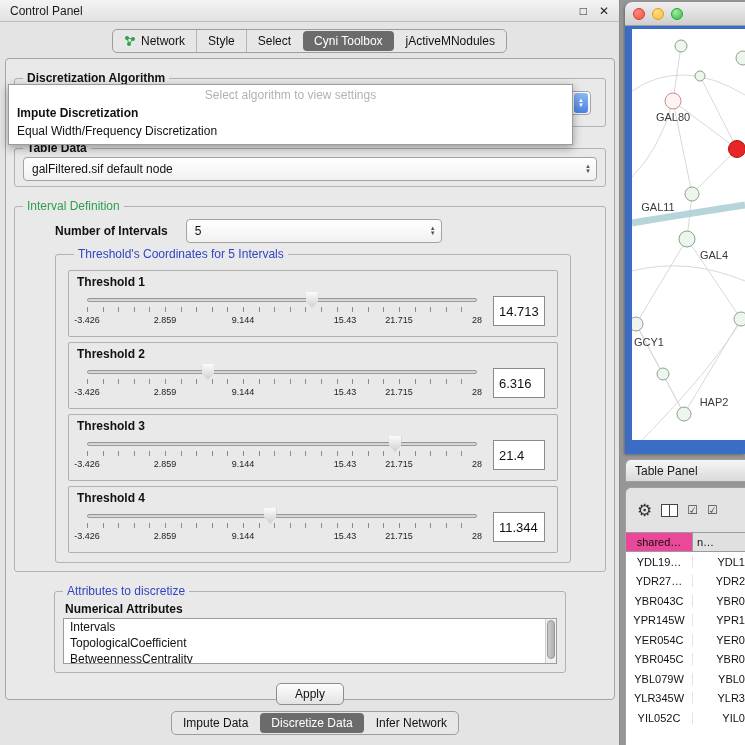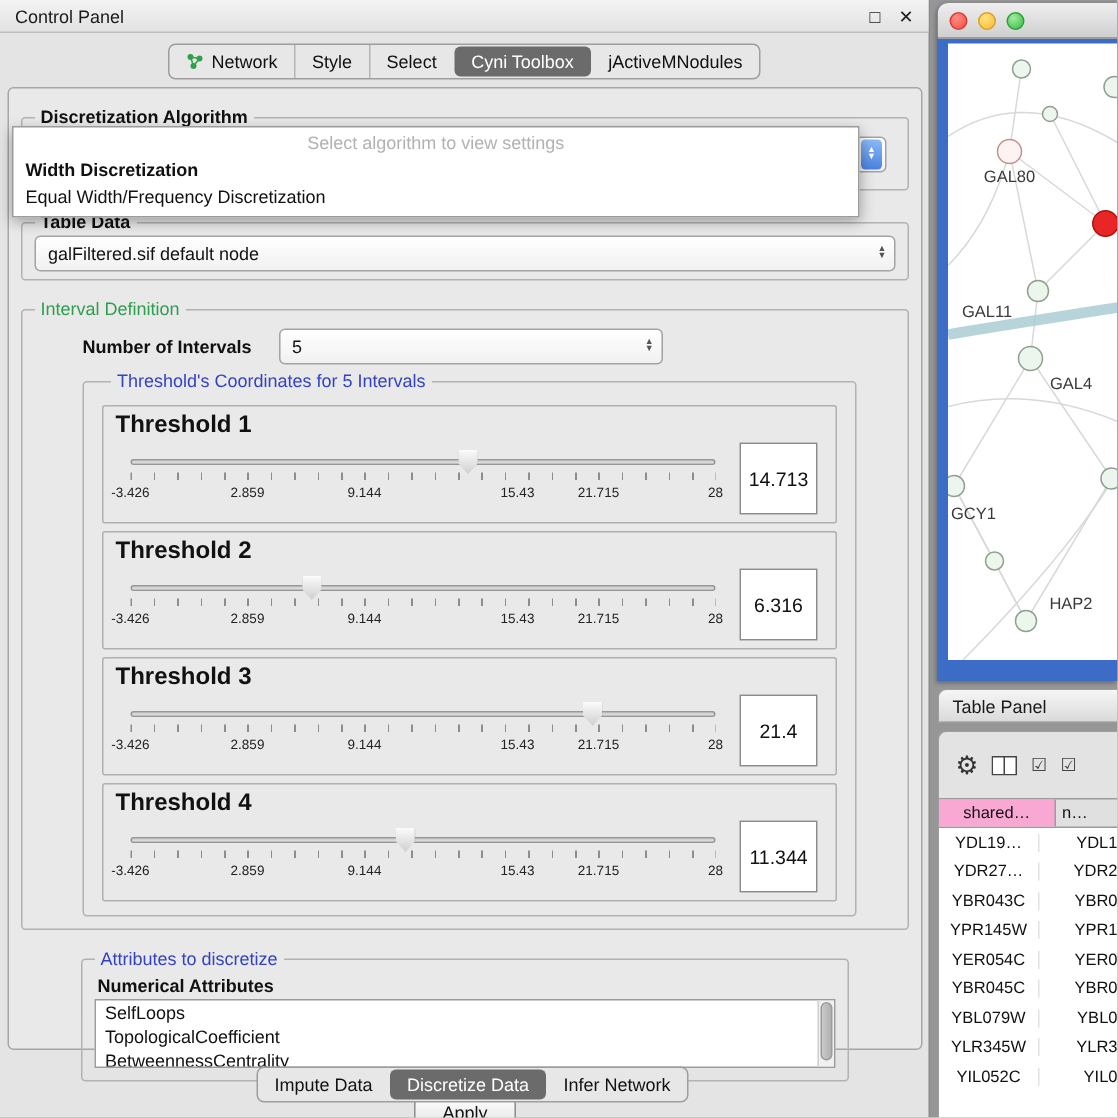--- a/index.html
+++ b/index.html
@@ -51,36 +51,36 @@
             box-shadow:0 3px 9px rgba(0,0,0,.35); z-index:20; padding-bottom:4px;}
   .ov-head {text-align:center; color:#b2b2b2; font-size:12px; padding:3px 0 2px;}
   .ov-item {font-size:12px; color:#111; padding:2px 8px;}
   .ov-item.bold {font-weight:bold;}
 
   .num-row {display:flex; align-items:center; margin:6px 0 2px 40px;}
   .num-label {font-size:12px; font-weight:bold; color:#111;}
   .combo-num {width:256px; margin-left:18px;}
 
   .thr-box {border:1px solid #b0b0b0; border-radius:2px; background:#e9e9e9; margin:5px 2px; padding:4px 8px 3px;}
-  .thr-label {font-size:16px; font-weight:bold; color:#111;}
+  .thr-label {font-size:12px; font-weight:bold; color:#111;}
   .thr-body {display:flex; align-items:center; gap:16px; padding:2px 4px 2px 10px;}
   .slider {position:relative; flex:1; height:40px;}
   .track {position:absolute; left:0; right:0; top:7px; height:4px; background:linear-gradient(#c9c9c9,#e3e3e3);
           border:1px solid #979797; border-radius:2px;}
   .thumb {position:absolute; top:1px; width:13px; height:16px; transform:translateX(-50%);
           background:linear-gradient(#fbfbfb,#cfcfcf); clip-path:polygon(0 0,100% 0,100% 55%,50% 100%,0 55%);
           filter:drop-shadow(0 0 1px #777);}
   .ticks {position:absolute; left:0; right:0; top:16px; height:5px;
           background-image:repeating-linear-gradient(to right,#8d8d8d 0,#8d8d8d 1px,transparent 1px,transparent 4%);}
   .scale {position:absolute; left:0; right:0; top:24px; height:12px; font-size:9px; color:#222;}
   .scale span {position:absolute; transform:translateX(-50%); white-space:nowrap;}
   .scale span:nth-child(1){left:0;} .scale span:nth-child(2){left:20%;} .scale span:nth-child(3){left:40%;}
   .scale span:nth-child(4){left:60%;margin-left:24px;} .scale span:nth-child(5){left:80%;} .scale span:nth-child(6){left:100%;}
-  .thr-value {width:52px; height:48px; border:1px solid #8b8b8b; background:#fff; font-family:inherit;
-              font-size:13px; text-align:center; padding:0 5px; color:#111;}
+  .thr-value {width:52px; height:30px; border:1px solid #8b8b8b; background:#fff; font-family:inherit;
+              font-size:13px; text-align:left; padding:0 5px; color:#111;}
 
   .attrs-sub {font-size:12px; font-weight:bold; margin:4px 0 2px 10px; color:#111;}
   .list {position:relative; background:#fff; border:1px solid #9c9c9c; margin:2px 8px 0; height:46px; overflow:hidden;}
   .list-item {font-size:12px; padding:1px 0 1px 6px; color:#111; white-space:nowrap;}
   .vscroll {position:absolute; right:0; top:0; bottom:0; width:11px; background:#f1f1f1; border-left:1px solid #cfcfcf;}
   .vthumb {margin:1px; height:88%; background:linear-gradient(to right,#cacaca,#b0b0b0); border:1px solid #9a9a9a; border-radius:4px;}
 
   .apply {display:block; margin:10px auto 0; padding:3px 18px; font-size:12px; font-family:inherit; color:#111;
           background:linear-gradient(#fdfdfd,#e3e3e3); border:1px solid #8d8d8d; border-radius:5px;}
 
@@ -103,21 +103,21 @@
   .tp-bar {position:absolute; top:459px; left:0; width:120px; height:23px; background:linear-gradient(#f6f6f6,#dadada);
            border:1px solid #9e9e9e; border-right:none; border-top-left-radius:6px; display:flex; align-items:center;
            padding-left:9px; font-size:12px; color:#1a1a1a;}
   .tablewin {position:absolute; top:487px; left:0; width:120px; height:258px; background:#e3e3e3;
              border:1px solid #9e9e9e; border-right:none; border-bottom:none; border-top-left-radius:6px; overflow:hidden;}
   .tp-toolbar {height:44px; display:flex; align-items:center; gap:9px; padding-left:11px;}
   .gear {font-size:17px; color:#333;}
   .chk {font-size:12px; color:#444;}
   .tp-head {display:flex; height:20px; border-top:1px solid #9b9b9b; border-bottom:1px solid #9b9b9b;
             background:#e0e0e0; font-size:11px; color:#111;}
-  .th1 {width:78px; background:#f9a8d4; border-right:1px solid #9b9b9b; display:flex; align-items:center; justify-content:center;}
+  .th1 {width:67px; background:#ec4899; border-right:1px solid #9b9b9b; display:flex; align-items:center; justify-content:center;}
   .th2 {flex:1; display:flex; align-items:center; padding-left:4px;}
   .tp-rows {background:#fff; height:100%;}
   .tr {display:flex; height:19.5px; align-items:center; font-size:11px; color:#111;}
   .td1 {width:67px; text-align:center; border-right:1px solid #e2e2e2; white-space:nowrap; overflow:hidden;}
   .td2 {flex:1; padding-left:3px; white-space:nowrap; overflow:hidden;text-align:right;}
 </style>
 </head>
 <body>
 
 <div class="cp">
@@ -161,21 +161,21 @@
       <div class="combo combo-algo">
         <span class="stepper blue">
           <i>▲</i>
             <i>▼</i>
         </span>
       </div>
     </fieldset>
 
     <div class="overlay">
       <div class="ov-head">Select algorithm to view settings</div>
-      <div class="ov-item bold">Width Discretization</div>
+      <div class="ov-item bold">Impute Discretization</div>
       <div class="ov-item">Equal Width/Frequency Discretization</div>
     </div>
 
     <fieldset class="g-table">
       <legend class="bold">Table Data</legend>
       <div class="combo combo-table">
         <span>galFiltered.sif default node</span>
         <span class="stepper">
           <i>▲</i>
             <i>▼</i>
@@ -280,21 +280,21 @@
           </div>
         </div>
 
       </fieldset>
     </fieldset>
 
     <fieldset class="g-attrs">
       <legend class="blue">Attributes to discretize</legend>
       <div class="attrs-sub">Numerical Attributes</div>
       <div class="list">
-        <div class="list-item">SelfLoops</div>
+        <div class="list-item">Intervals</div>
         <div class="list-item">TopologicalCoefficient</div>
         <div class="list-item">BetweennessCentrality</div>
         <div class="vscroll">
             <div class="vthumb"></div>
           </div>
       </div>
     </fieldset>
 
     <button class="apply">Apply</button>
   </div>

